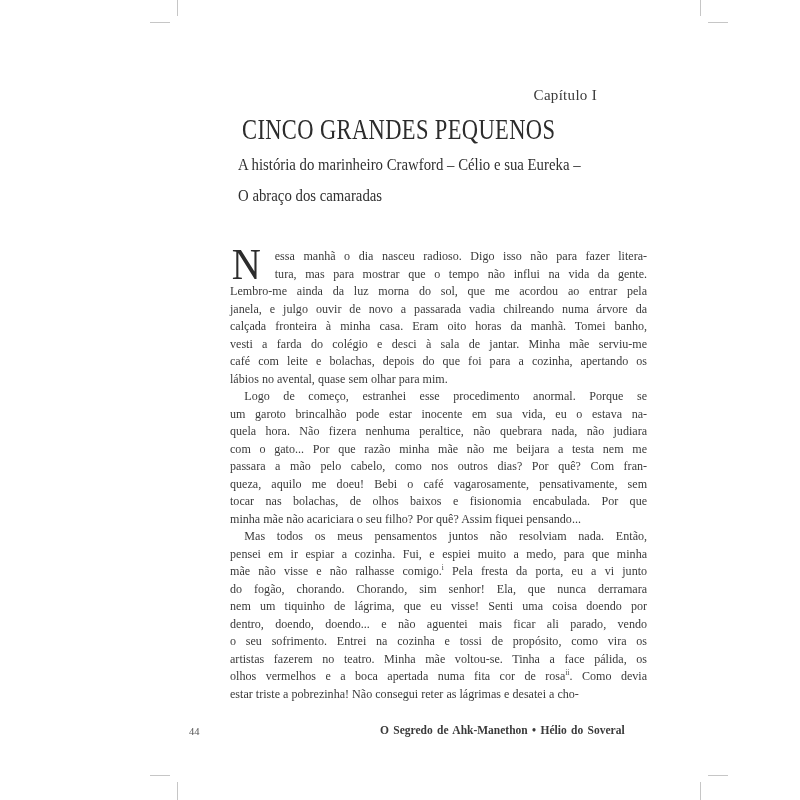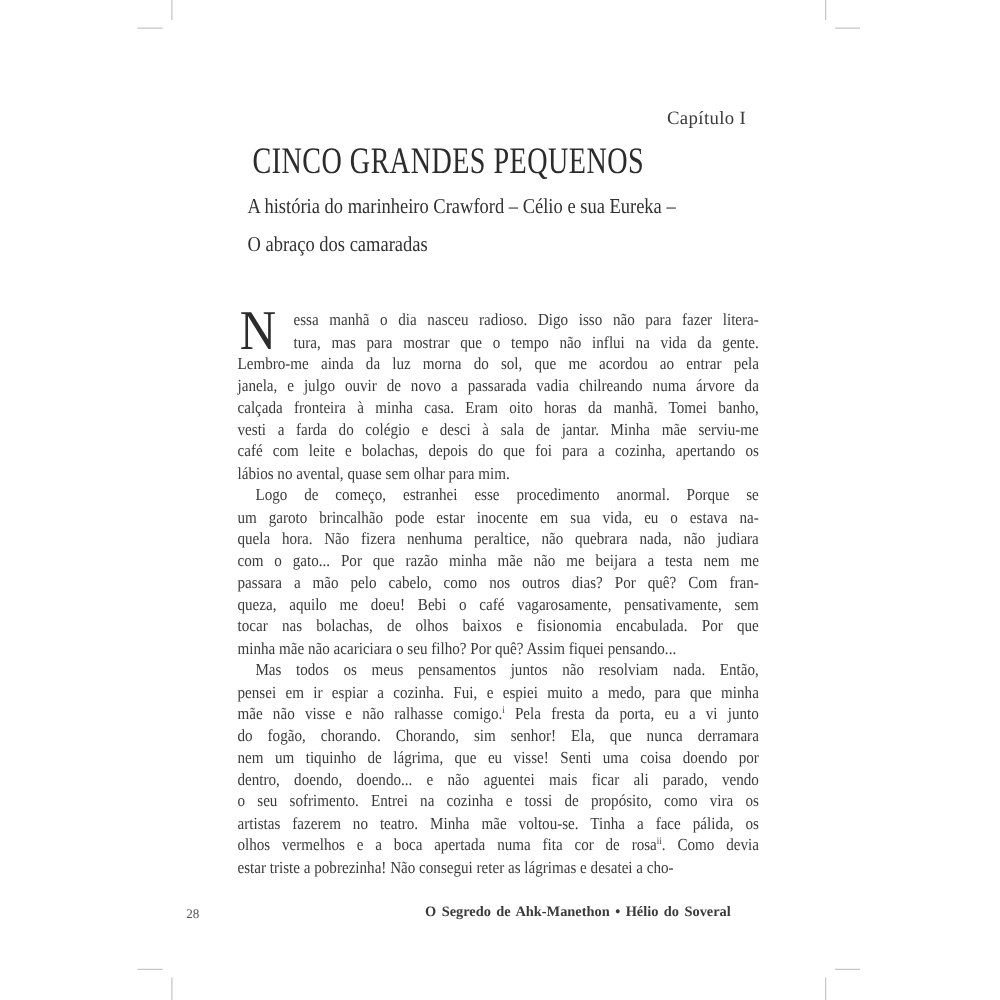--- a/index.html
+++ b/index.html
@@ -3,21 +3,21 @@
 <meta charset="utf-8">
 <style>
   html, body { margin: 0; padding: 0; }
   body {
     width: 800px; height: 800px;
     background: #ffffff;
     position: relative;
     font-family: "Liberation Serif", serif;
     overflow: hidden;
   }
-  .page { position: absolute; inset: 0; }
+  .page { position: absolute; inset: 0; margin-left: 40px; }
 
   
   .crop { position: absolute; background: #c6c6c6; }
 
   .chapter-label {
     position: absolute;
     top: 87px; right: 203px;
     font-size: 15px;
     color: #3a3a3a;
     letter-spacing: 0.3px;
@@ -140,16 +140,16 @@
         <div class="line">do fogão, chorando. Chorando, sim senhor! Ela, que nunca derramara</div>
         <div class="line">nem um tiquinho de lágrima, que eu visse! Senti uma coisa doendo por</div>
         <div class="line">dentro, doendo, doendo... e não aguentei mais ficar ali parado, vendo</div>
         <div class="line">o seu sofrimento. Entrei na cozinha e tossi de propósito, como vira os</div>
         <div class="line">artistas fazerem no teatro. Minha mãe voltou-se. Tinha a face pálida, os</div>
         <div class="line">olhos vermelhos e a boca apertada numa fita cor de rosa<sup>ii</sup>. Como devia</div>
         <div class="line last">estar triste a pobrezinha! Não consegui reter as lágrimas e desatei a cho-</div>
       </div>
     </div>
 
-  <div class="footer-page-number">28</div>
+  <div class="footer-page-number">44</div>
   <div class="footer-running-title">O Segredo de Ahk-Manethon • Hélio do Soveral</div>
 
 </div>
 
 </body></html>

